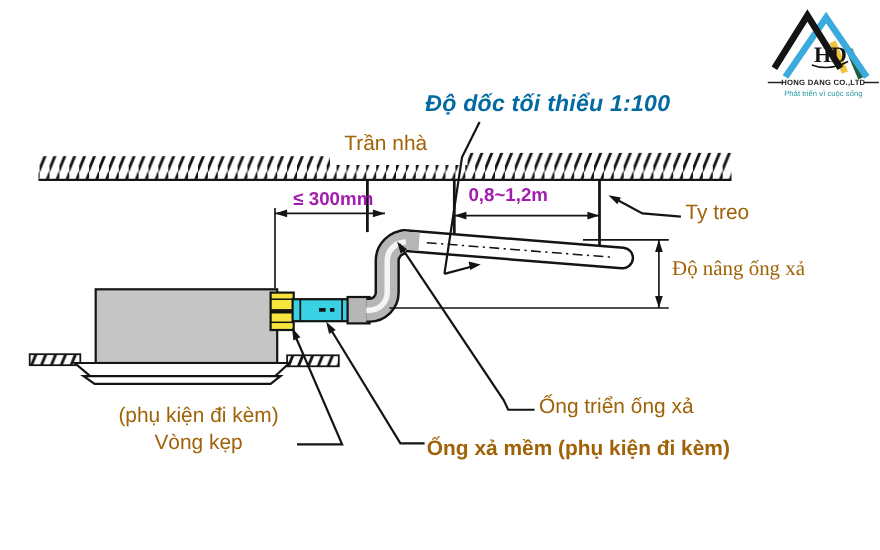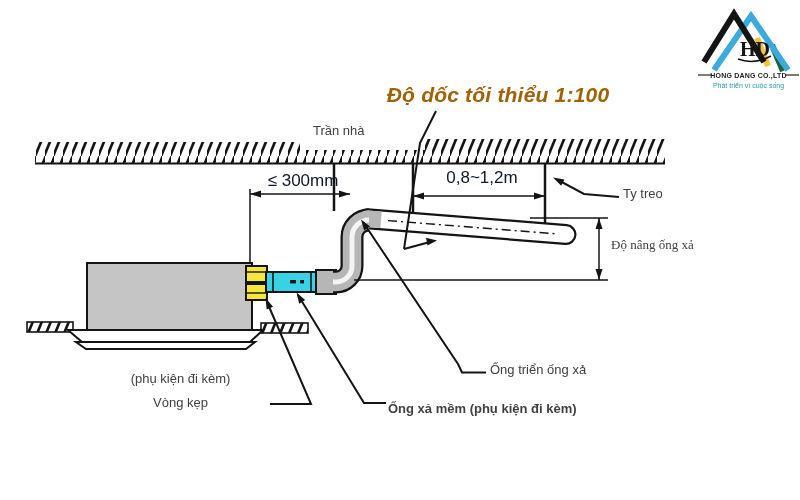--- a/index.html
+++ b/index.html
@@ -2,26 +2,26 @@
 <html><head>
 <meta charset="utf-8">
 <style>
   html,body{margin:0;padding:0;}
   body{
     width:800px;height:500px;background:#ffffff;position:relative;overflow:hidden;
     font-family:"Liberation Sans","DejaVu Sans",sans-serif;color:#1a1a1a;
     -webkit-font-smoothing:antialiased;
   }
   .stage{position:absolute;left:0;top:0;width:800px;height:500px;}
-  .lbl{position:absolute;white-space:nowrap;font-size:13px;line-height:22px;color:#404040;}
+  .lbl{position:absolute;white-space:nowrap;font-size:19px;line-height:22px;color:#a16207;}
   .lbl.center{text-align:center;white-space:normal;}
-  .dim{position:absolute;font-size:17px;font-weight:400;text-align:center;color:#0f172a;}
+  .dim{position:absolute;font-size:17px;font-weight:700;text-align:center;color:#a21caf;}
   .title{
     position:absolute;left:362px;top:83px;width:272px;text-align:center;
-    font-size:21px;font-weight:700;font-style:italic;color:#a16207;letter-spacing:.2px;
+    font-size:21px;font-weight:700;font-style:italic;color:#0369a1;letter-spacing:.2px;
   }
   .two-line span{display:block;}
   svg text{font-family:"Liberation Sans","DejaVu Sans",sans-serif;}
   .logo-company{font-size:7px;font-weight:700;fill:#222;letter-spacing:.2px;}
   .logo-tagline{font-size:7px;fill:#2a9aa4;}
   .logo-hd{font-family:"Liberation Serif","DejaVu Serif",serif;font-size:20px;font-weight:700;fill:#141414;}
 </style>
 </head>
 <body>
 
@@ -134,21 +134,21 @@
       <polygon points="361,219.5 370,226.6 364.2,230.5" fill="#141414"></polygon>
     </g>
   </svg>
 
   <div class="title">Độ dốc tối thiểu 1:100</div>
 
   <div class="lbl" style="left:313px;top:120px;">Trần nhà</div>
 
   <div class="dim" style="left:253px;top:171px;width:100px;">≤ 300mm</div>
 
-  <div class="dim" style="left:436px;top:168px;width:92px;">0,8~1,2m</div>
+  <div class="dim" style="left:416px;top:168px;width:92px;">0,8~1,2m</div>
 
   <div class="lbl" style="left:592px;top:183px;margin-left:31px;">Ty treo</div>
 
   <div class="lbl" style="left:611px;top:234px;font-family:Liberation Serif, serif;">Độ nâng ống xả</div>
 
   <div class="lbl center two-line" style="left:88px;top:367px;width:185px;line-height:24px;">
     <span>(phụ kiện đi kèm)</span>
     <span>Vòng kẹp</span>
   </div>
 

